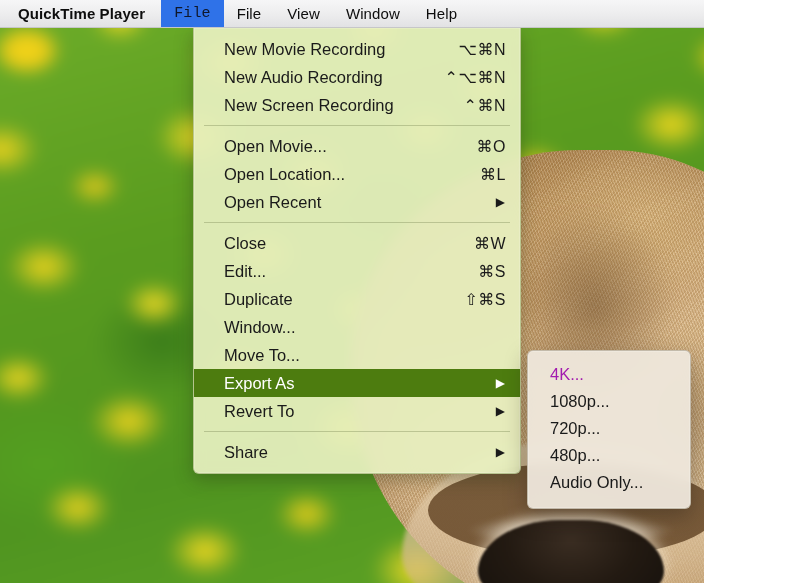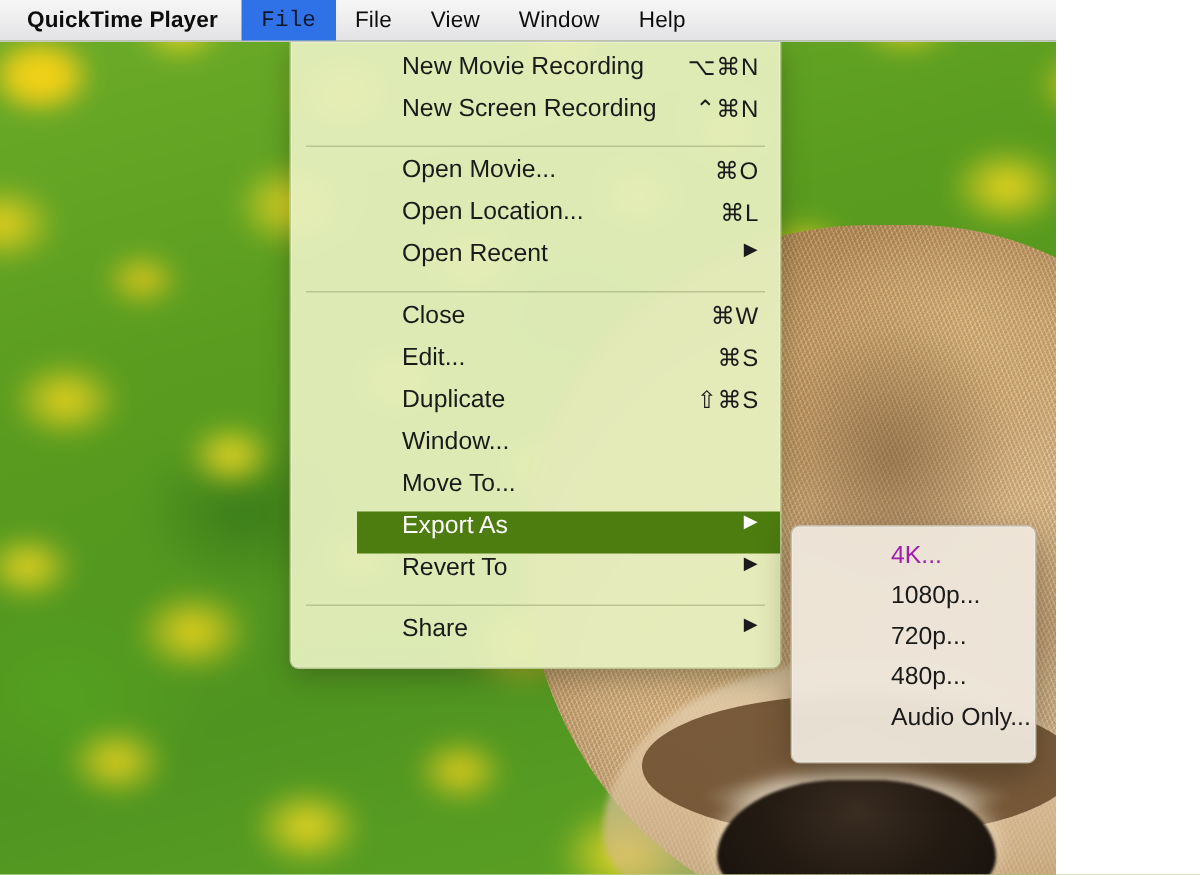--- a/index.html
+++ b/index.html
@@ -211,28 +211,27 @@
     border-radius: 0 0 6px 6px;
     box-shadow: 0 6px 18px rgba(40,50,20,0.35), 0 0 0 .5px rgba(255,255,255,0.35) inset;
     padding: 7px 0 7px 0;
     box-sizing: border-box;
     z-index: 25;
     backdrop-filter: blur(6px);
   }
   .menu-row {
     position: relative;
     display: flex;
-    align-items: flex-start;
+    align-items: center;
     height: 28px;
     padding: 0 14px 0 30px;
     font-size: 16.5px;
     color: #1a1a1a;
     white-space: nowrap;
     box-sizing: border-box;
-    margin-left: 44px;
   }
   .menu-row .label { flex: 0 0 auto; }
   .menu-row .spacer { flex: 1 1 auto; }
   .menu-row .shortcut {
     flex: 0 0 auto;
     font-size: 16px;
     color: #1a1a1a;
     letter-spacing: .5px;
   }
   .menu-row .arrow {
@@ -306,20 +305,25 @@
   </div>
 
   <div class="menu-panel">
 
     <div class="menu-row">
       <span class="label">New Movie Recording</span>
       <span class="spacer"></span>
       <span class="shortcut">⌥⌘N</span>
     </div>
     <div class="menu-row">
+      <span class="label">New Audio Recording</span>
+      <span class="spacer"></span>
+      <span class="shortcut">⌃⌥⌘N</span>
+    </div>
+    <div class="menu-row">
       <span class="label">New Screen Recording</span>
       <span class="spacer"></span>
       <span class="shortcut">⌃⌘N</span>
     </div>
 
     <div class="menu-sep"></div>
 
     <div class="menu-row">
       <span class="label">Open Movie...</span>
       <span class="spacer"></span>

